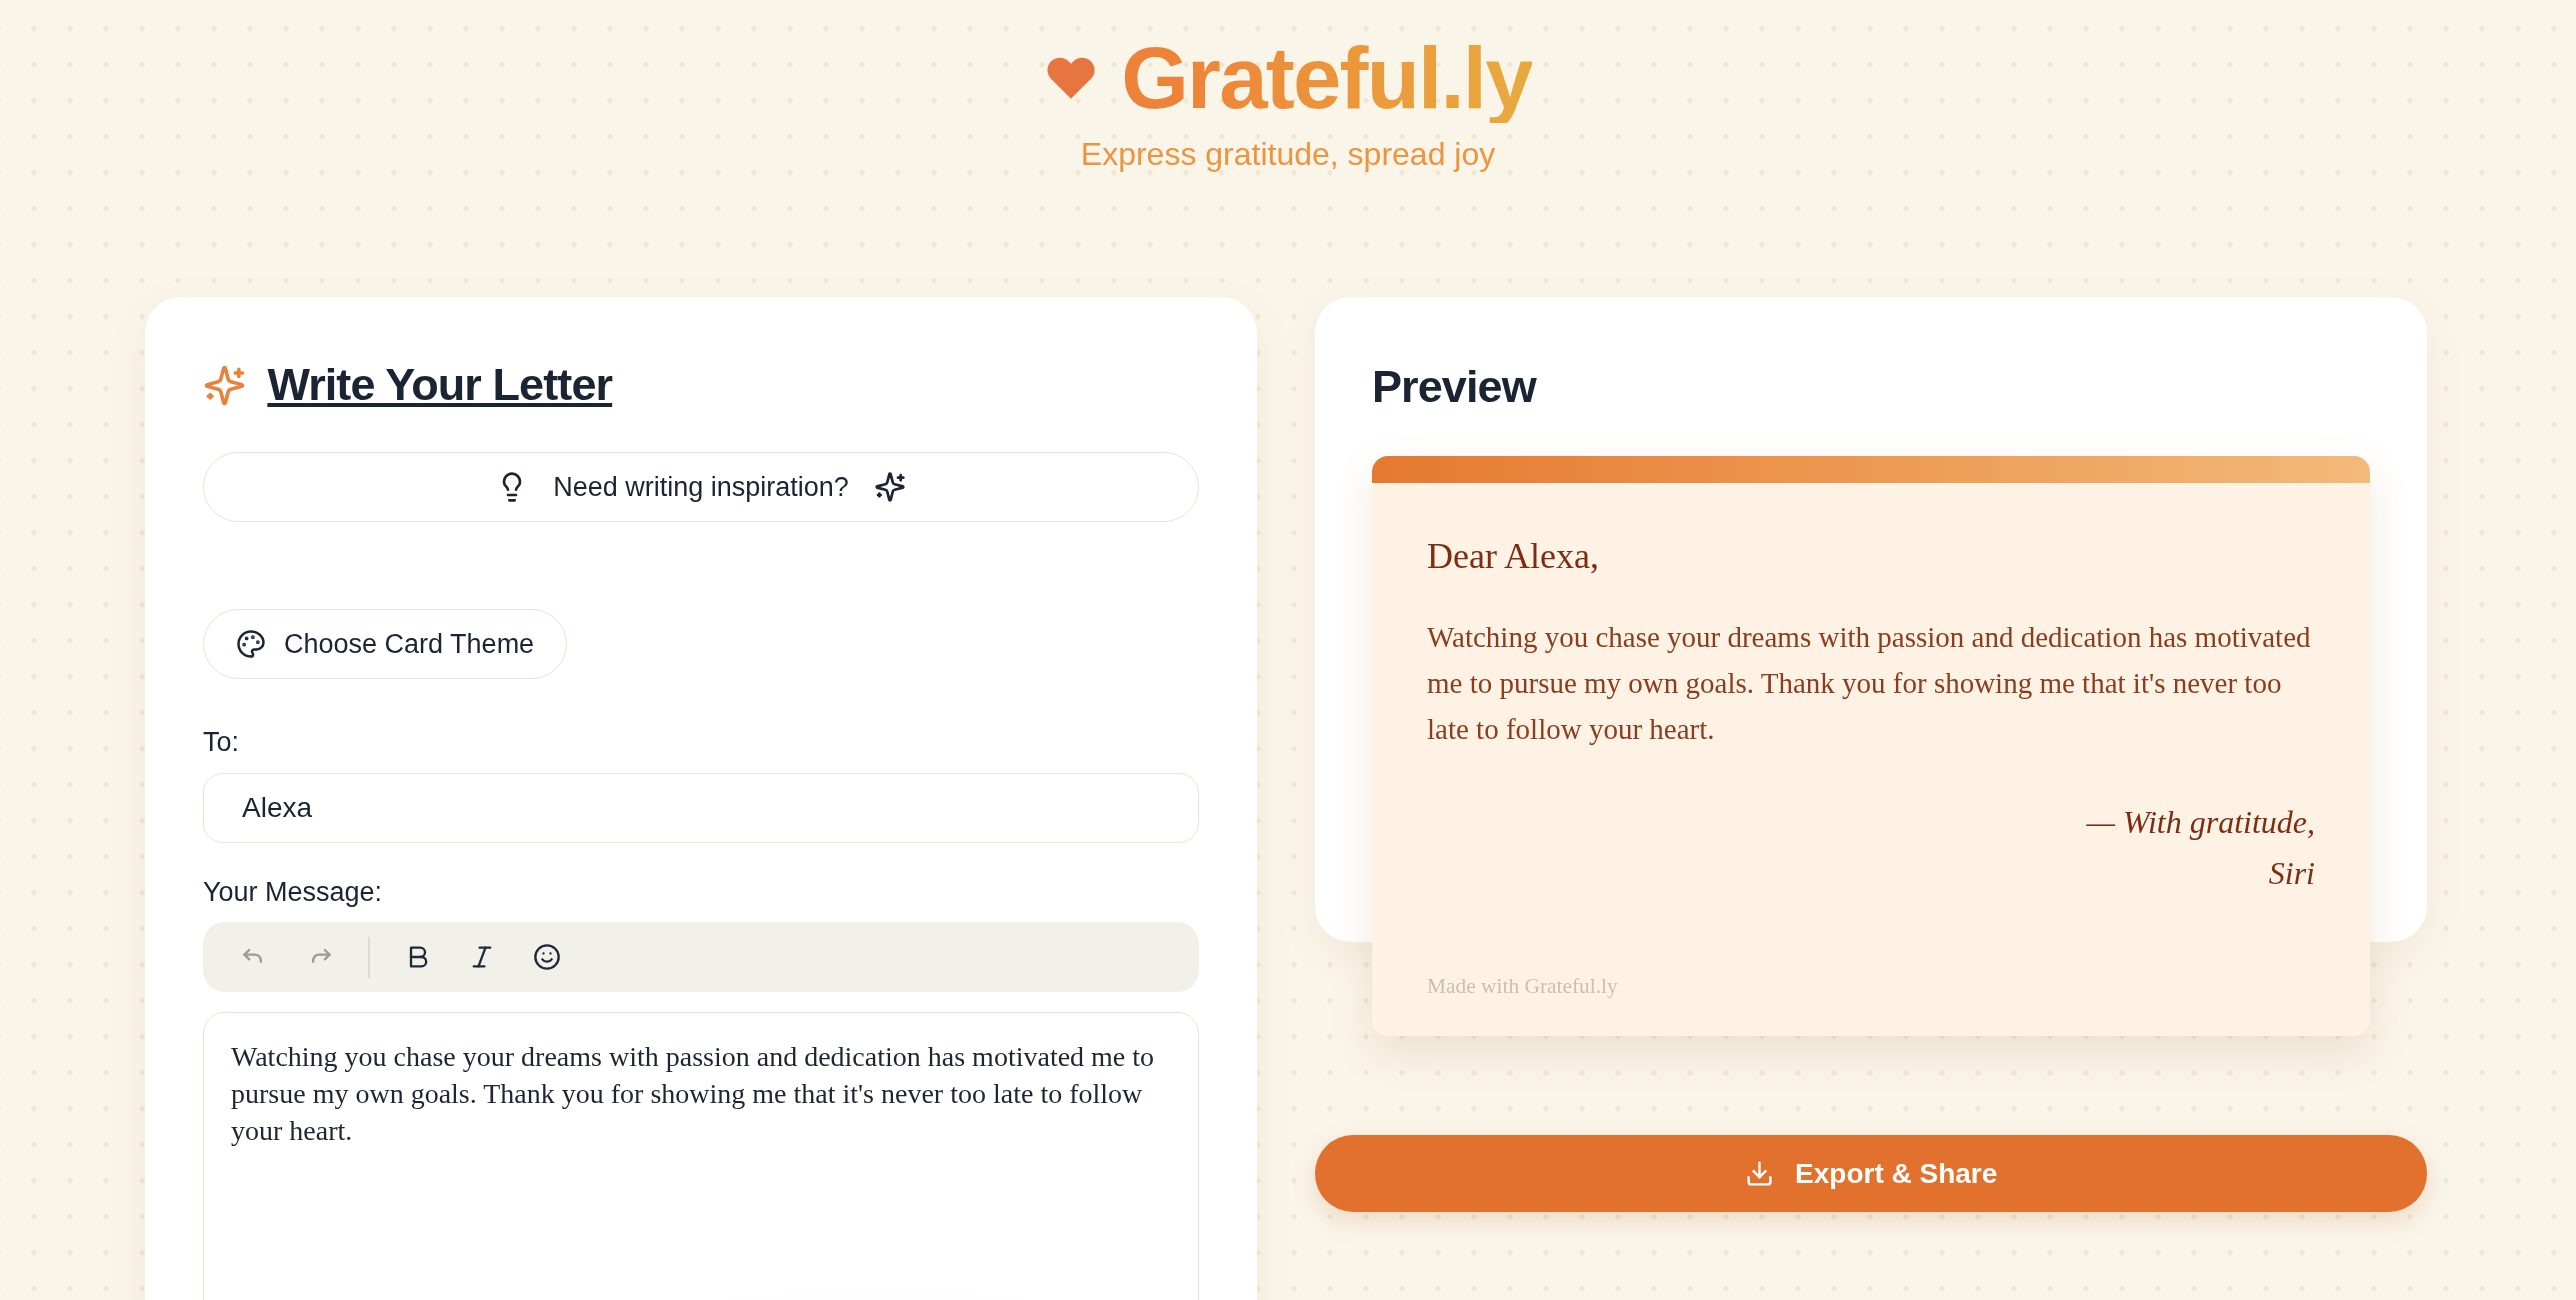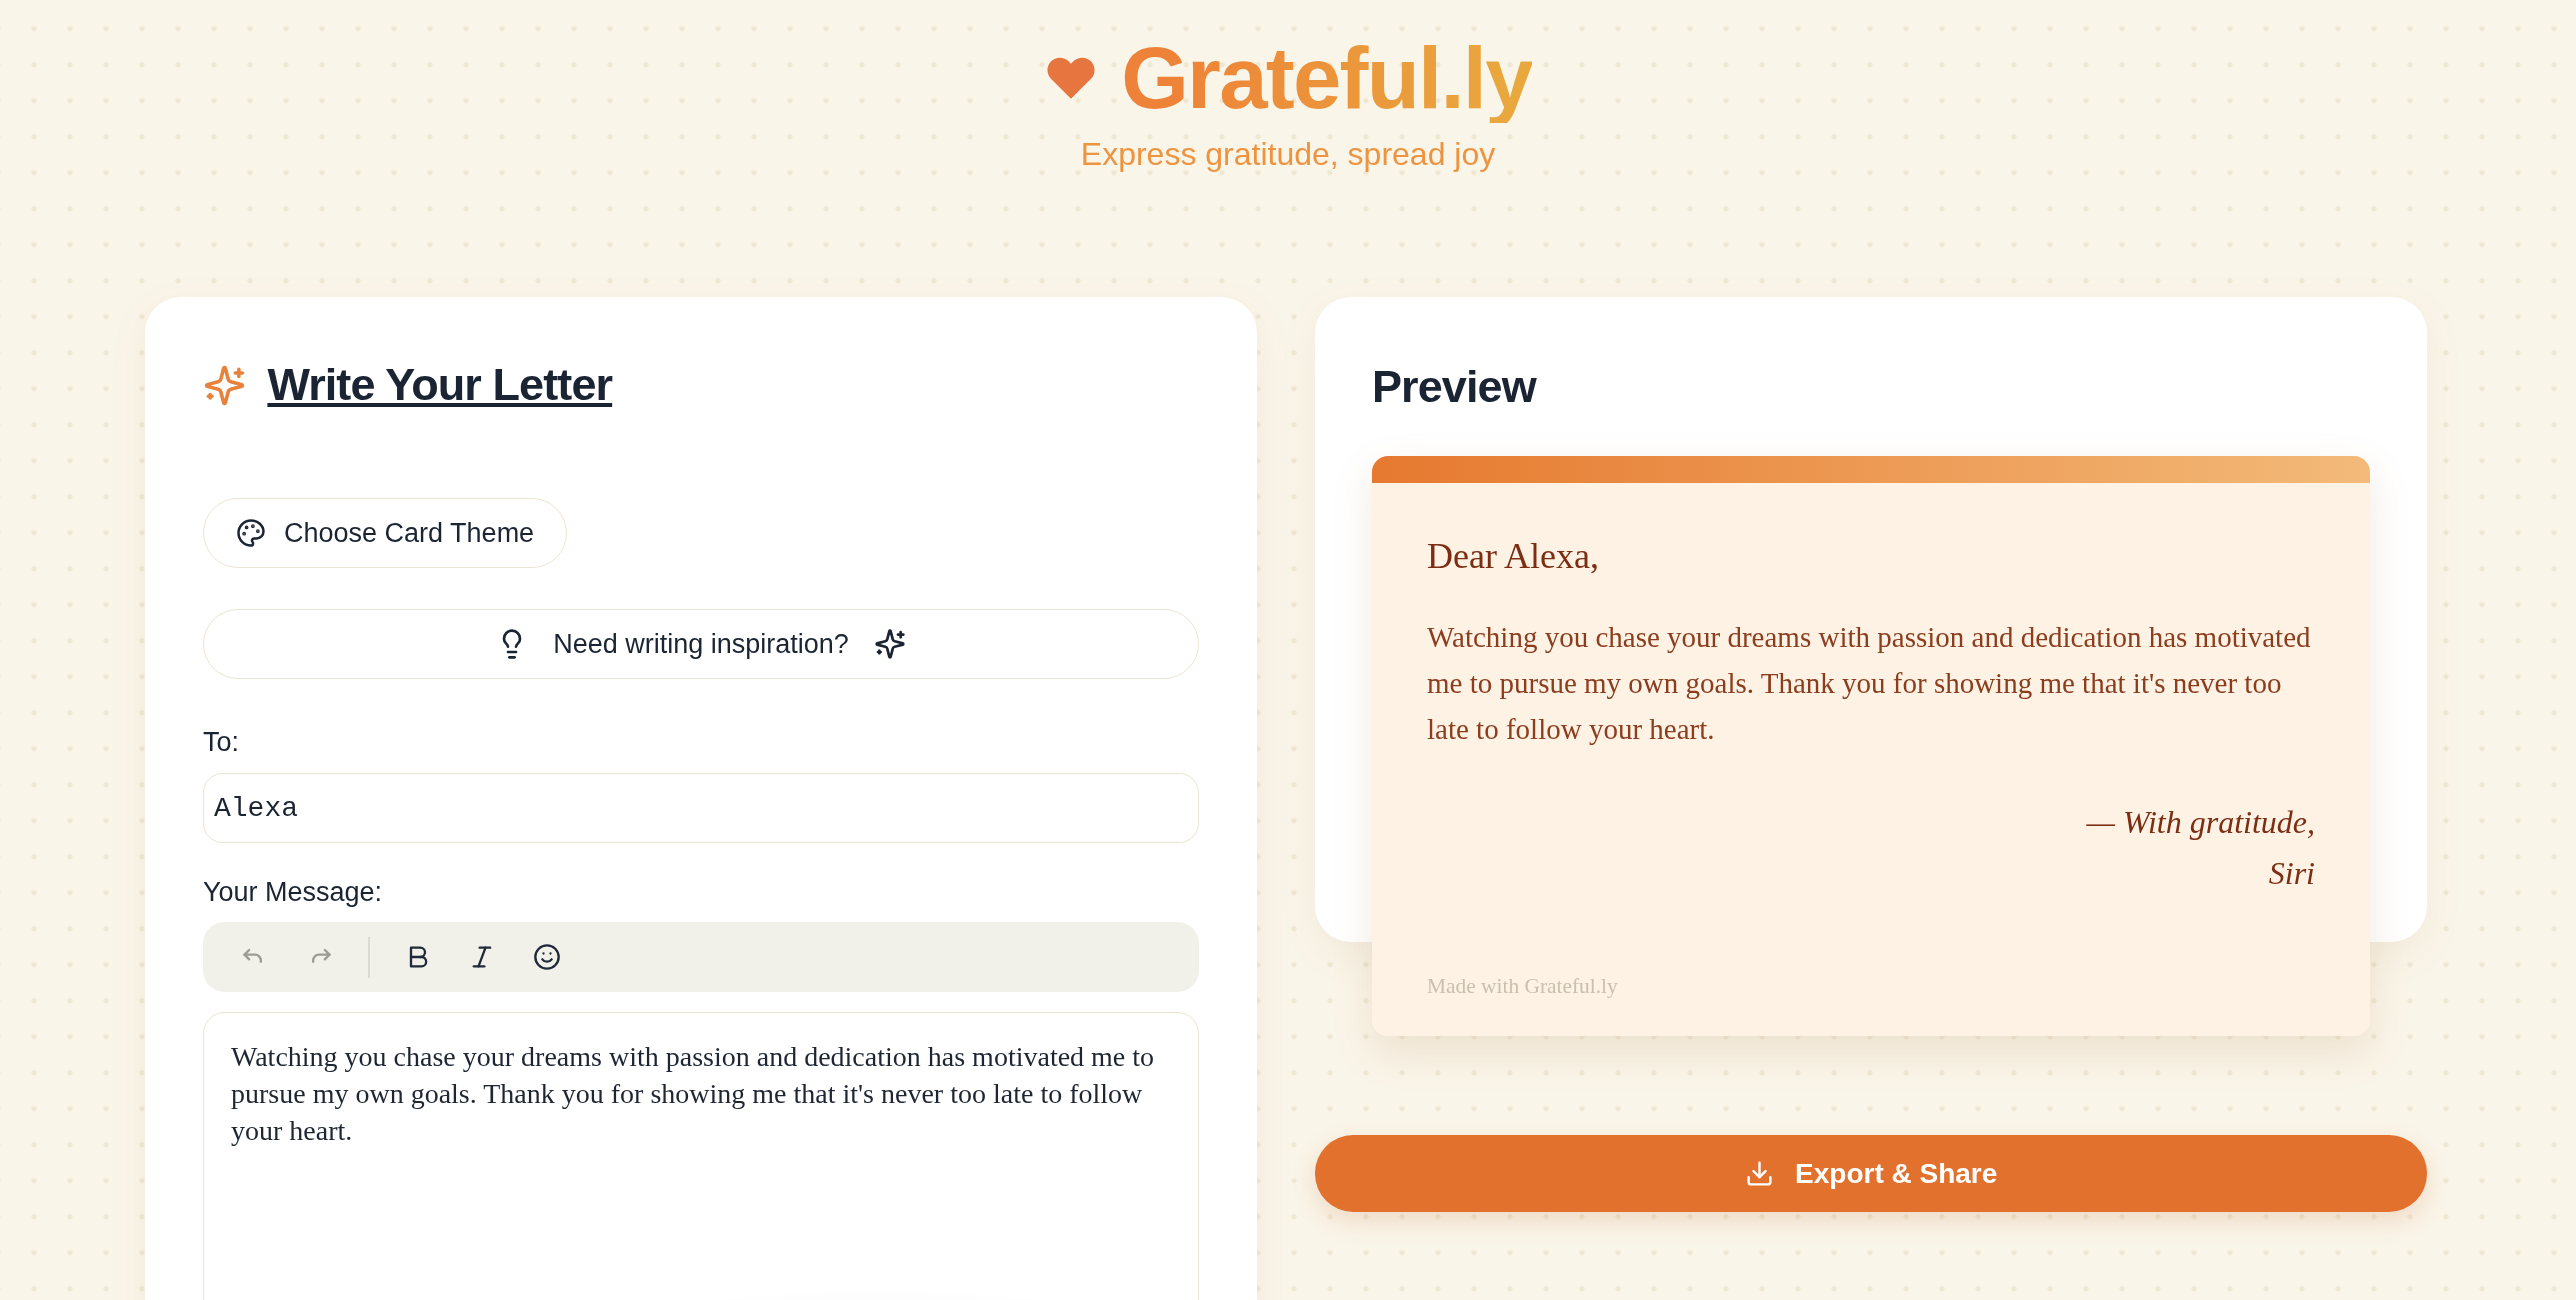--- a/index.html
+++ b/index.html
@@ -51,21 +51,21 @@
   .inspire-btn { margin-top: 41px; width: 100%; height: 70px; gap: 25px; }
   .inspire-btn svg { width: 32px; height: 32px; color: #1b2433; }
   .theme-btn { margin-top: 87px; height: 70px; padding: 0 32px; gap: 18px; display: inline-flex; }
   .theme-btn svg { width: 30px; height: 30px; color: #1b2433; }
 
   .field-label { margin-top: 48px; font-size: 27px; font-weight: 500; color: #1b2433; }
 
   .text-input {
     margin-top: 15px; width: 100%; height: 70px;
     border: 1.8px solid #ece4d2; border-radius: 19.6px; background: #fff;
-    padding: 0 10px; font-family: Liberation Mono, monospace;
+    padding: 0 38px; font-family: Liberation Sans, sans-serif;
     font-size: 28px; color: #1b2433; outline: none;
   }
 
   
   .toolbar {
     margin-top: 14.3px; height: 70px; border-radius: 21.4px; background: #f1f1ea;
     display: flex; align-items: center; padding: 0 19.6px;
   }
   .tb-btn {
     width: 45px; height: 45px; margin: 0 9.8px; border: none; background: none;
@@ -134,45 +134,45 @@
     <svg class="spark-orange" viewBox="0 0 24 24" fill="none" stroke="currentColor" stroke-width="2" stroke-linecap="round" stroke-linejoin="round">
       <path d="M9.937 15.5A2 2 0 0 0 8.5 14.063l-6.135-1.582a.5.5 0 0 1 0-.962L8.5 9.936A2 2 0 0 0 9.937 8.5l1.582-6.135a.5.5 0 0 1 .963 0L14.063 8.5A2 2 0 0 0 15.5 9.937l6.135 1.581a.5.5 0 0 1 0 .964L15.5 14.063a2 2 0 0 0-1.437 1.437l-1.582 6.135a.5.5 0 0 1-.963 0z"></path>
       <path d="M20 3v4"></path>
         <path d="M22 5h-4"></path>
         <path d="M4 17v2"></path>
         <path d="M5 18H3"></path>
     </svg>
     <h2 class="card-title">Write Your Letter</h2>
   </div>
 
+  <button class="pill inspire-btn">
+    <svg viewBox="0 0 24 24" fill="none" stroke="currentColor" stroke-width="2" stroke-linecap="round" stroke-linejoin="round">
+      <path d="M15 14c.2-1 .7-1.7 1.5-2.5 1-.9 1.5-2.2 1.5-3.5A6 6 0 0 0 6 8c0 1 .2 2.2 1.5 3.5.7.7 1.3 1.5 1.5 2.5"></path>
+      <path d="M9 18h6"></path>
+        <path d="M10 22h4"></path>
+    </svg>
+    <span>Need writing inspiration?</span>
+    <svg viewBox="0 0 24 24" fill="none" stroke="currentColor" stroke-width="2" stroke-linecap="round" stroke-linejoin="round">
+      <path d="M9.937 15.5A2 2 0 0 0 8.5 14.063l-6.135-1.582a.5.5 0 0 1 0-.962L8.5 9.936A2 2 0 0 0 9.937 8.5l1.582-6.135a.5.5 0 0 1 .963 0L14.063 8.5A2 2 0 0 0 15.5 9.937l6.135 1.581a.5.5 0 0 1 0 .964L15.5 14.063a2 2 0 0 0-1.437 1.437l-1.582 6.135a.5.5 0 0 1-.963 0z"></path>
+      <path d="M20 3v4"></path>
+        <path d="M22 5h-4"></path>
+        <path d="M4 17v2"></path>
+        <path d="M5 18H3"></path>
+    </svg>
+  </button>
+
   <button class="pill theme-btn">
     <svg viewBox="0 0 24 24" fill="none" stroke="currentColor" stroke-width="2" stroke-linecap="round" stroke-linejoin="round">
       <circle cx="13.5" cy="6.5" r=".5" fill="currentColor"></circle>
       <circle cx="17.5" cy="10.5" r=".5" fill="currentColor"></circle>
       <circle cx="8.5" cy="7.5" r=".5" fill="currentColor"></circle>
       <circle cx="6.5" cy="12.5" r=".5" fill="currentColor"></circle>
       <path d="M12 2C6.5 2 2 6.5 2 12s4.5 10 10 10c.926 0 1.648-.746 1.648-1.688 0-.437-.18-.835-.437-1.125-.29-.289-.438-.652-.438-1.125a1.64 1.64 0 0 1 1.668-1.668h1.996c3.051 0 5.555-2.503 5.555-5.554C21.965 6.012 17.461 2 12 2z"></path>
     </svg>
     <span>Choose Card Theme</span>
-  </button>
-
-  <button class="pill inspire-btn">
-    <svg viewBox="0 0 24 24" fill="none" stroke="currentColor" stroke-width="2" stroke-linecap="round" stroke-linejoin="round">
-      <path d="M15 14c.2-1 .7-1.7 1.5-2.5 1-.9 1.5-2.2 1.5-3.5A6 6 0 0 0 6 8c0 1 .2 2.2 1.5 3.5.7.7 1.3 1.5 1.5 2.5"></path>
-      <path d="M9 18h6"></path>
-        <path d="M10 22h4"></path>
-    </svg>
-    <span>Need writing inspiration?</span>
-    <svg viewBox="0 0 24 24" fill="none" stroke="currentColor" stroke-width="2" stroke-linecap="round" stroke-linejoin="round">
-      <path d="M9.937 15.5A2 2 0 0 0 8.5 14.063l-6.135-1.582a.5.5 0 0 1 0-.962L8.5 9.936A2 2 0 0 0 9.937 8.5l1.582-6.135a.5.5 0 0 1 .963 0L14.063 8.5A2 2 0 0 0 15.5 9.937l6.135 1.581a.5.5 0 0 1 0 .964L15.5 14.063a2 2 0 0 0-1.437 1.437l-1.582 6.135a.5.5 0 0 1-.963 0z"></path>
-      <path d="M20 3v4"></path>
-        <path d="M22 5h-4"></path>
-        <path d="M4 17v2"></path>
-        <path d="M5 18H3"></path>
-    </svg>
   </button>
 
   <div class="field-label">To:</div>
   <input class="text-input" type="text" value="Alexa" style="">
 
   <div class="field-label" style="margin-top:34px">Your Message:</div>
 
   <div class="toolbar">
     <button class="tb-btn tb-muted">
       <svg viewBox="0 0 24 24" fill="none" stroke="currentColor" stroke-width="2" stroke-linecap="round" stroke-linejoin="round">

